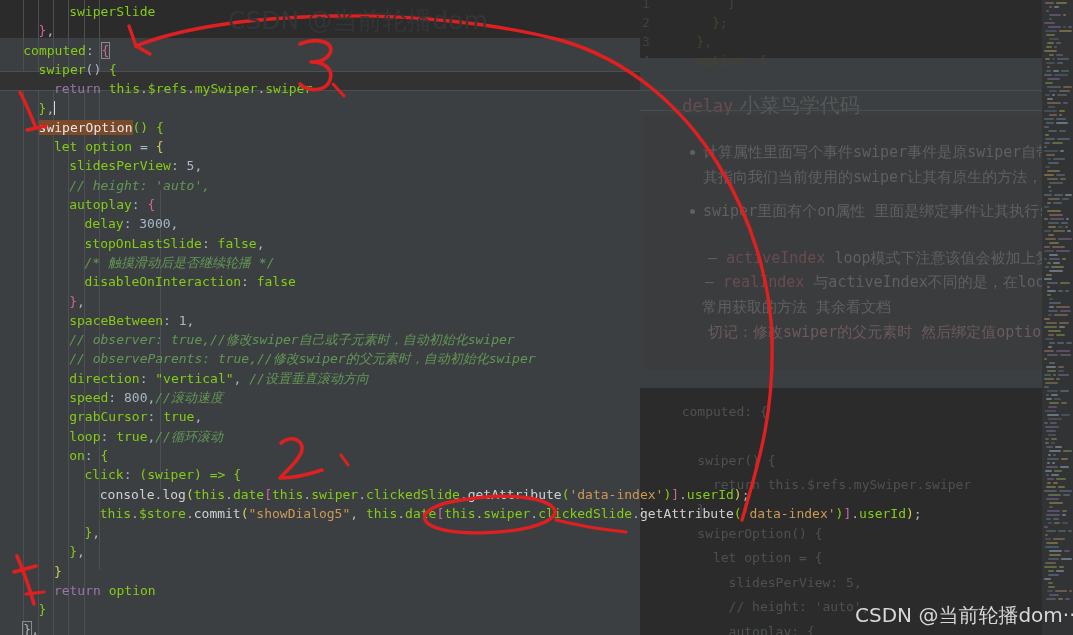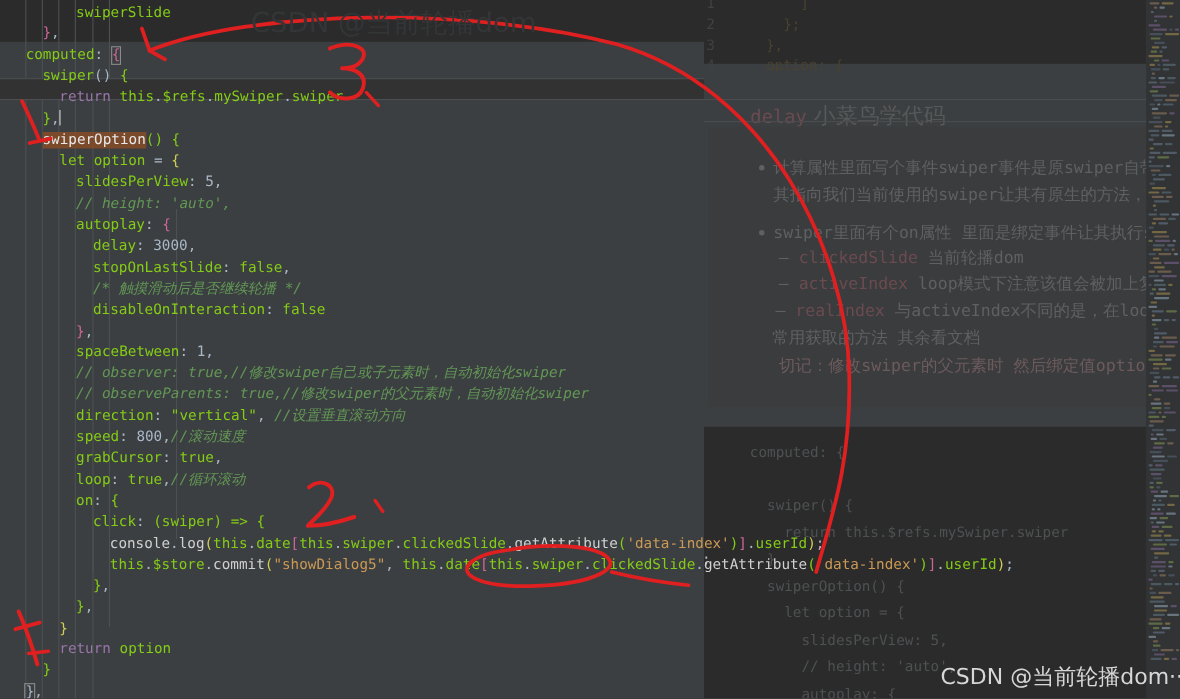--- a/index.html
+++ b/index.html
@@ -98,21 +98,20 @@
 
     <div class="bg-dark" style="left:644px;top:115px;width:400px;height:255px;background:#3a3c3e;"></div>
 
     <div class="bg-bullet" style="left:690px;top:150px;"></div>
     <div class="bg-line" style="left:703px;top:142px;">计算属性里面写个事件swiper事件是原swiper自带的事</div>
     <div class="bg-line" style="left:703px;top:167px;">其指向我们当前使用的swiper让其有原生的方法，</div>
 
     <div class="bg-bullet" style="left:690px;top:209px;"></div>
     <div class="bg-line" style="left:703px;top:201px;">swiper里面有个on属性 里面是绑定事件让其执行swi</div>
 
-    <div class="bg-dash" style="left:708px;top:225px;">–&nbsp;<span class="bg-code">clickedSlide</span><span> 当前轮播dom</span></div>
     <div class="bg-dash" style="left:708px;top:249px;">–&nbsp;<span class="bg-code">activeIndex</span><span> loop模式下注意该值会被加上复制的</span></div>
     <div class="bg-dash" style="left:705px;top:273px;">–&nbsp;<span class="bg-code">realIndex</span><span> 与activeIndex不同的是，在loop模式下</span></div>
 
     <div class="bg-line" style="left:702px;top:297px;">常用获取的方法 其余看文档</div>
     <div class="bg-line" style="left:708px;top:322px;color:#6d5a5c;">切记：修改swiper的父元素时 然后绑定值options</div>
 
     <div class="bg-line" style="left:0px;top:131px;color:#555759;">swiper里面有个on属性 里面是绑定事件让其执行swi</div>
     <div class="bg-line" style="left:0px;top:159px;color:#555759;">其指向我们当前使用的swiper让其有原生的方法，</div>
     <div class="bg-line" style="left:0px;top:186px;color:#555759;">上复制的slide数，</div>
     <div class="bg-line" style="left:0px;top:245px;color:#555759;">上复制的slide数，</div>

